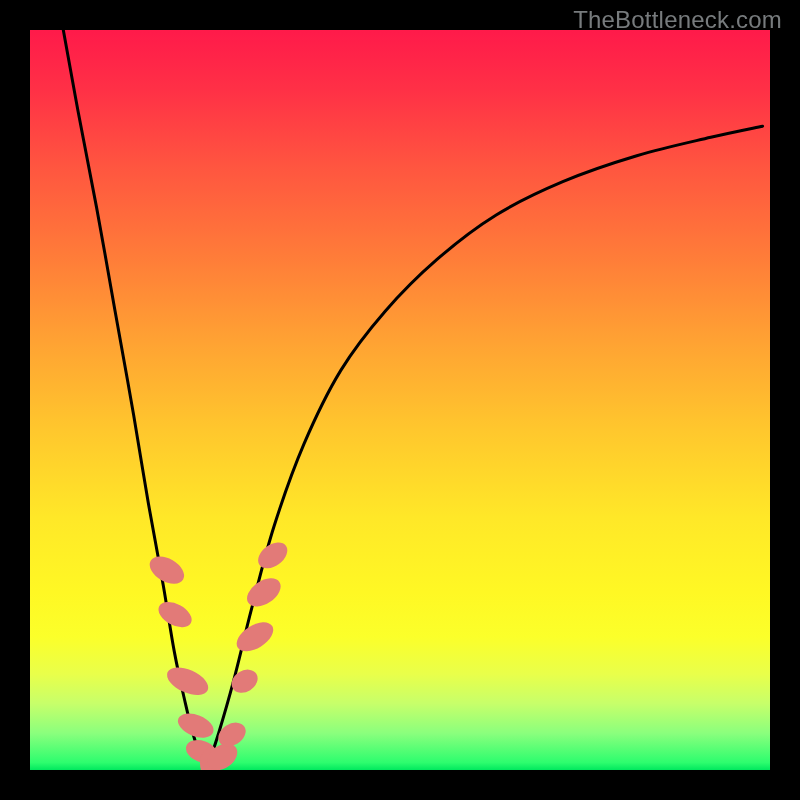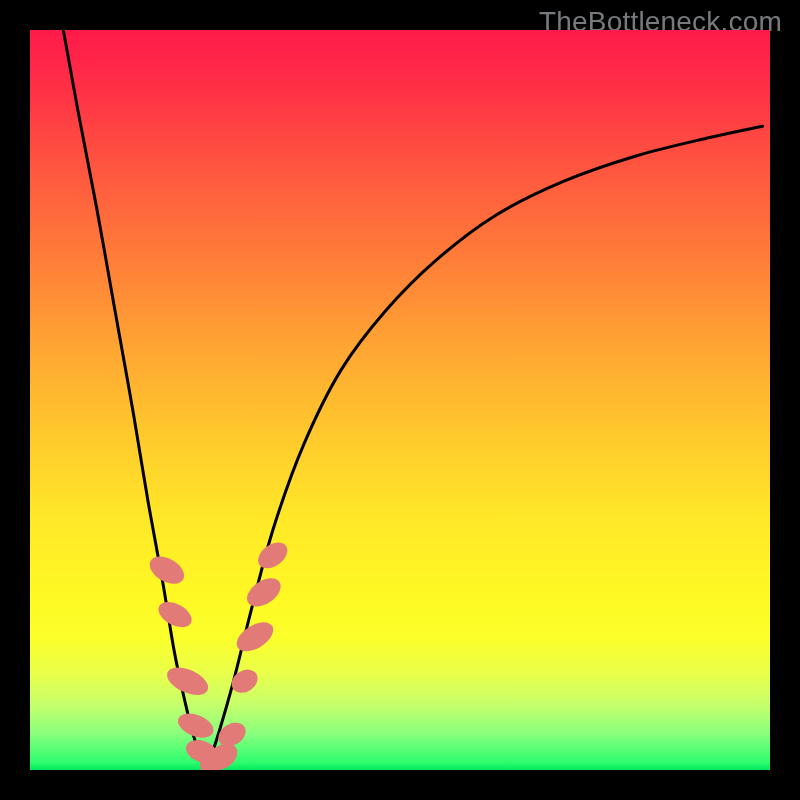--- a/index.html
+++ b/index.html
@@ -41,21 +41,21 @@
       #8bff7d 95%,
       #2dfd6e 99%,
       #00e85e 100%
     );
   }
   .watermark {
     position: absolute;
     top: 6px;
     right: 18px;
     color: #777b7d;
-    font-size: 28px;
+    font-size: 24px;
     font-weight: 500;
     letter-spacing: 0.2px;
     user-select: none;
   }
   svg.curve {
     position: absolute;
     left: 0;
     top: 0;
   }
 </style>

